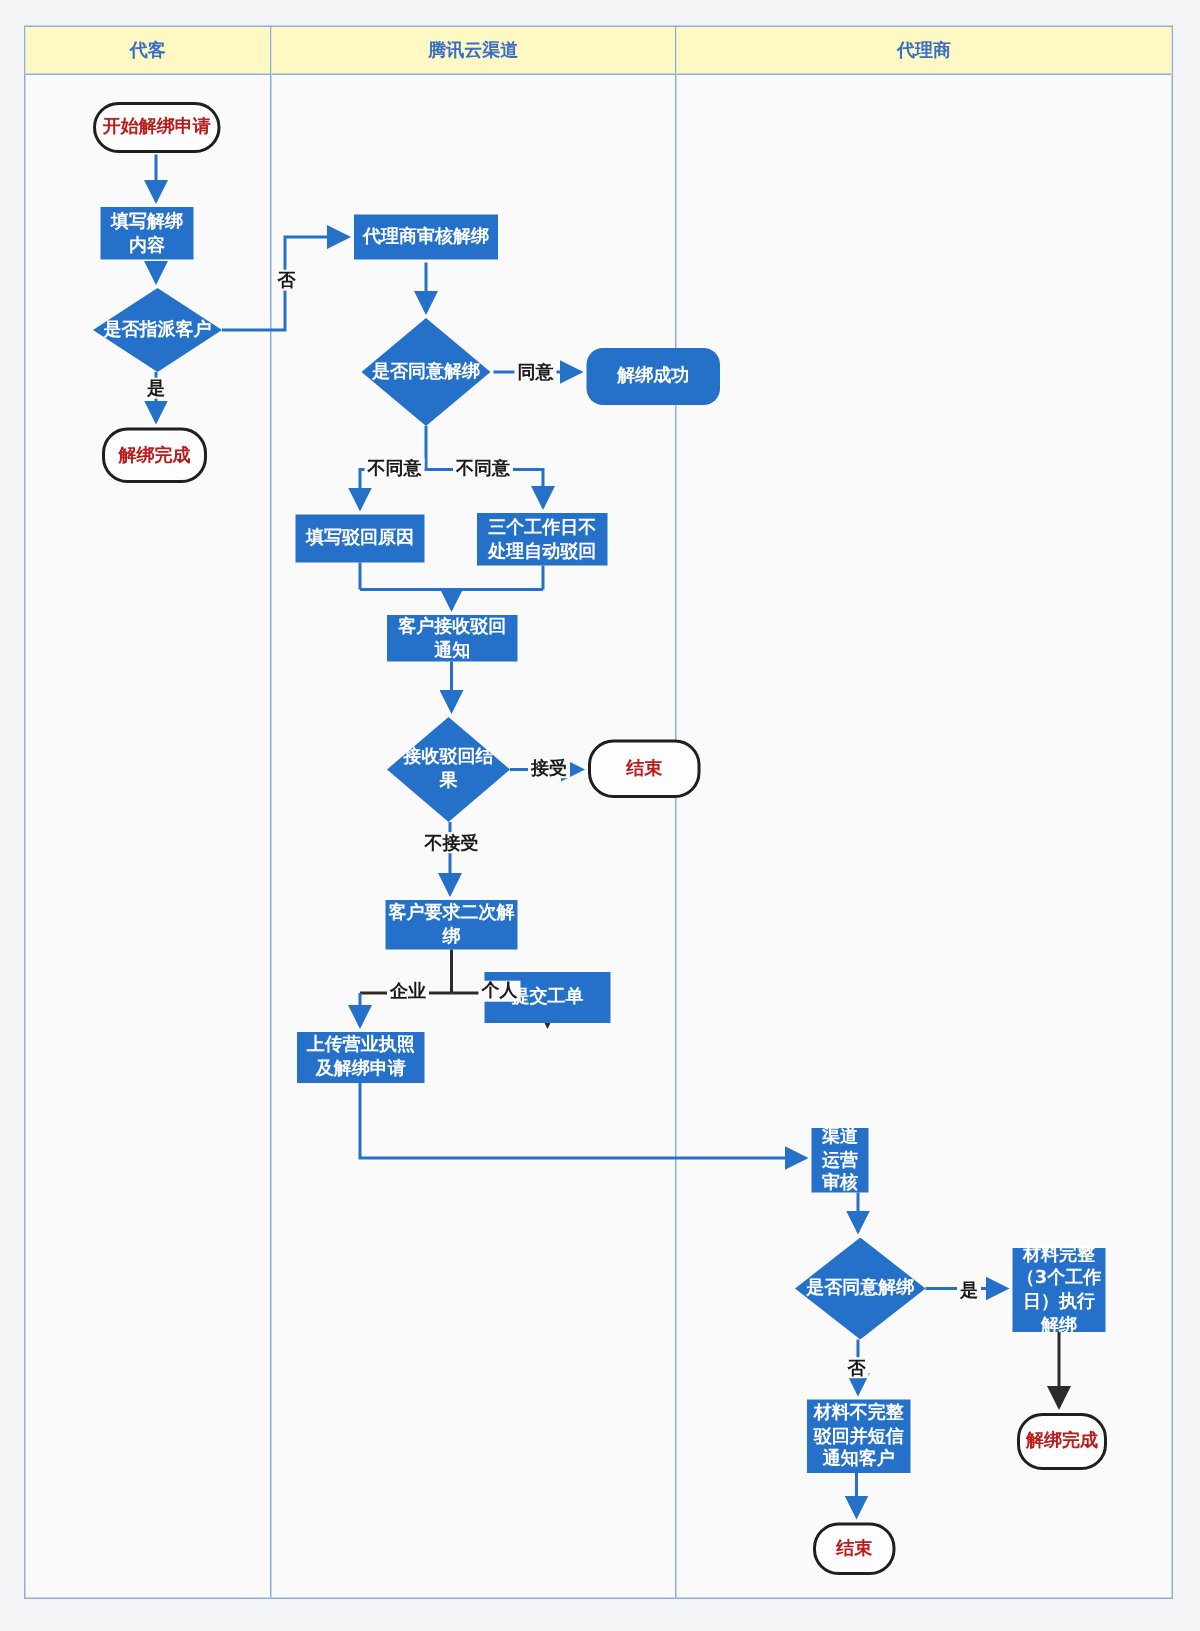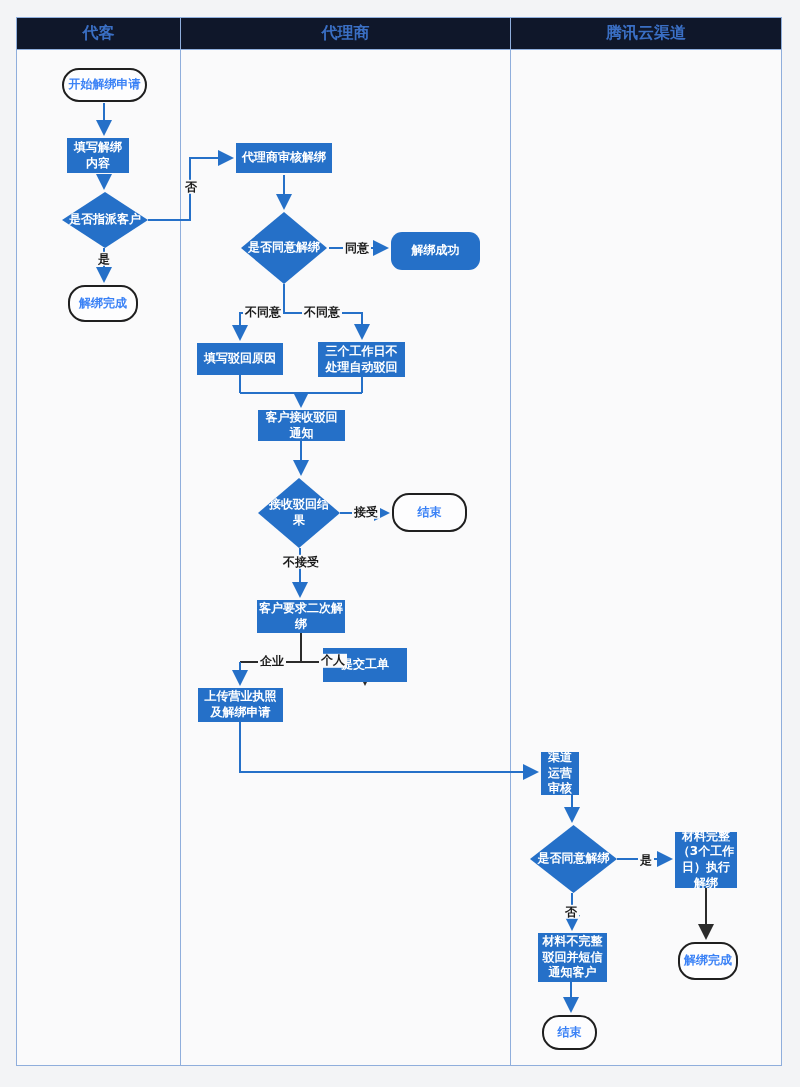--- a/index.html
+++ b/index.html
@@ -14,33 +14,33 @@
   *{margin:0;padding:0;box-sizing:border-box;}
   html,body{background:var(--page-bg);}
   body{font-family:"DejaVu Sans","Liberation Sans",sans-serif;}
   .stage{position:relative;width:800px;height:1087px;background:var(--page-bg);overflow:hidden;}
 
   
   .lanes{position:absolute;left:16px;top:17px;width:766px;height:1049px;
          display:flex;border:1px solid var(--lane-border);background:var(--canvas-bg);}
   .lane{border-right:1px solid var(--lane-border);display:flex;flex-direction:column;}
   .lane:last-child{border-right:none;}
-  .lane-header{height:32px;background:#0f172a;border-bottom:1px solid var(--lane-border);
+  .lane-header{height:32px;background:#fef9c3;border-bottom:1px solid var(--lane-border);
                display:flex;align-items:center;justify-content:center;
-               color:var(--lane-header-text);font-size:16px;font-weight:600;font-family:Liberation Mono, monospace;}
+               color:var(--lane-header-text);font-size:12px;font-weight:600;font-family:Liberation Mono, monospace;}
   .lane-body{flex:1;}
 
   
   .node{position:absolute;display:flex;align-items:center;justify-content:center;
         text-align:center;font-size:12px;line-height:1.3;z-index:3;}
   .process{background:var(--blue);color:#ffffff;font-weight:600;padding:1px 2px;}
   .decision{background:var(--blue);color:#ffffff;font-weight:600;
             clip-path:polygon(50% 0,100% 50%,50% 100%,0 50%);padding:0 6px;}
   .terminal{background:#FDFDFE;border:2px solid var(--terminal-border);border-radius:17px;
-            color:#3b82f6;font-weight:600;}
+            color:#b91c1c;font-weight:600;}
 
   
   .elabel{position:absolute;transform:translate(-50%,-50%);z-index:4;
           font-size:12px;font-weight:600;color:#1A1A1A;background:var(--canvas-bg);
           padding:0 2px;line-height:1.2;white-space:nowrap;}
 
   svg.edges{position:absolute;left:0;top:0;z-index:2;pointer-events:none;}
   svg.edges path{fill:none;stroke-width:2;}
   .e-blue{stroke:var(--blue);}
   .e-black{stroke:var(--edge-black);}
@@ -48,26 +48,26 @@
 </head>
 <body>
 
 <div class="stage">
 
   <div class="lanes">
     <div class="lane" style="width:164px;">
       <div class="lane-header">代客</div>
       <div class="lane-body"></div>
     </div>
+    <div class="lane" style="flex:1;">
+      <div class="lane-header">腾讯云渠道</div>
+      <div class="lane-body"></div>
+    </div>
     <div class="lane" style="width:330px;">
       <div class="lane-header">代理商</div>
-      <div class="lane-body"></div>
-    </div>
-    <div class="lane" style="flex:1;">
-      <div class="lane-header">腾讯云渠道</div>
       <div class="lane-body"></div>
     </div>
   </div>
 
   <svg class="edges" width="800" height="1087">
     <defs>
       <marker id="ab" markerWidth="8" markerHeight="8" refX="7" refY="4" orient="auto">
         <path d="M0 0 L8 4 L0 8 Z" style="fill:var(--blue,#2570C8);stroke:none;"></path>
       </marker>
       <marker id="ak" markerWidth="8" markerHeight="8" refX="7" refY="4" orient="auto">

